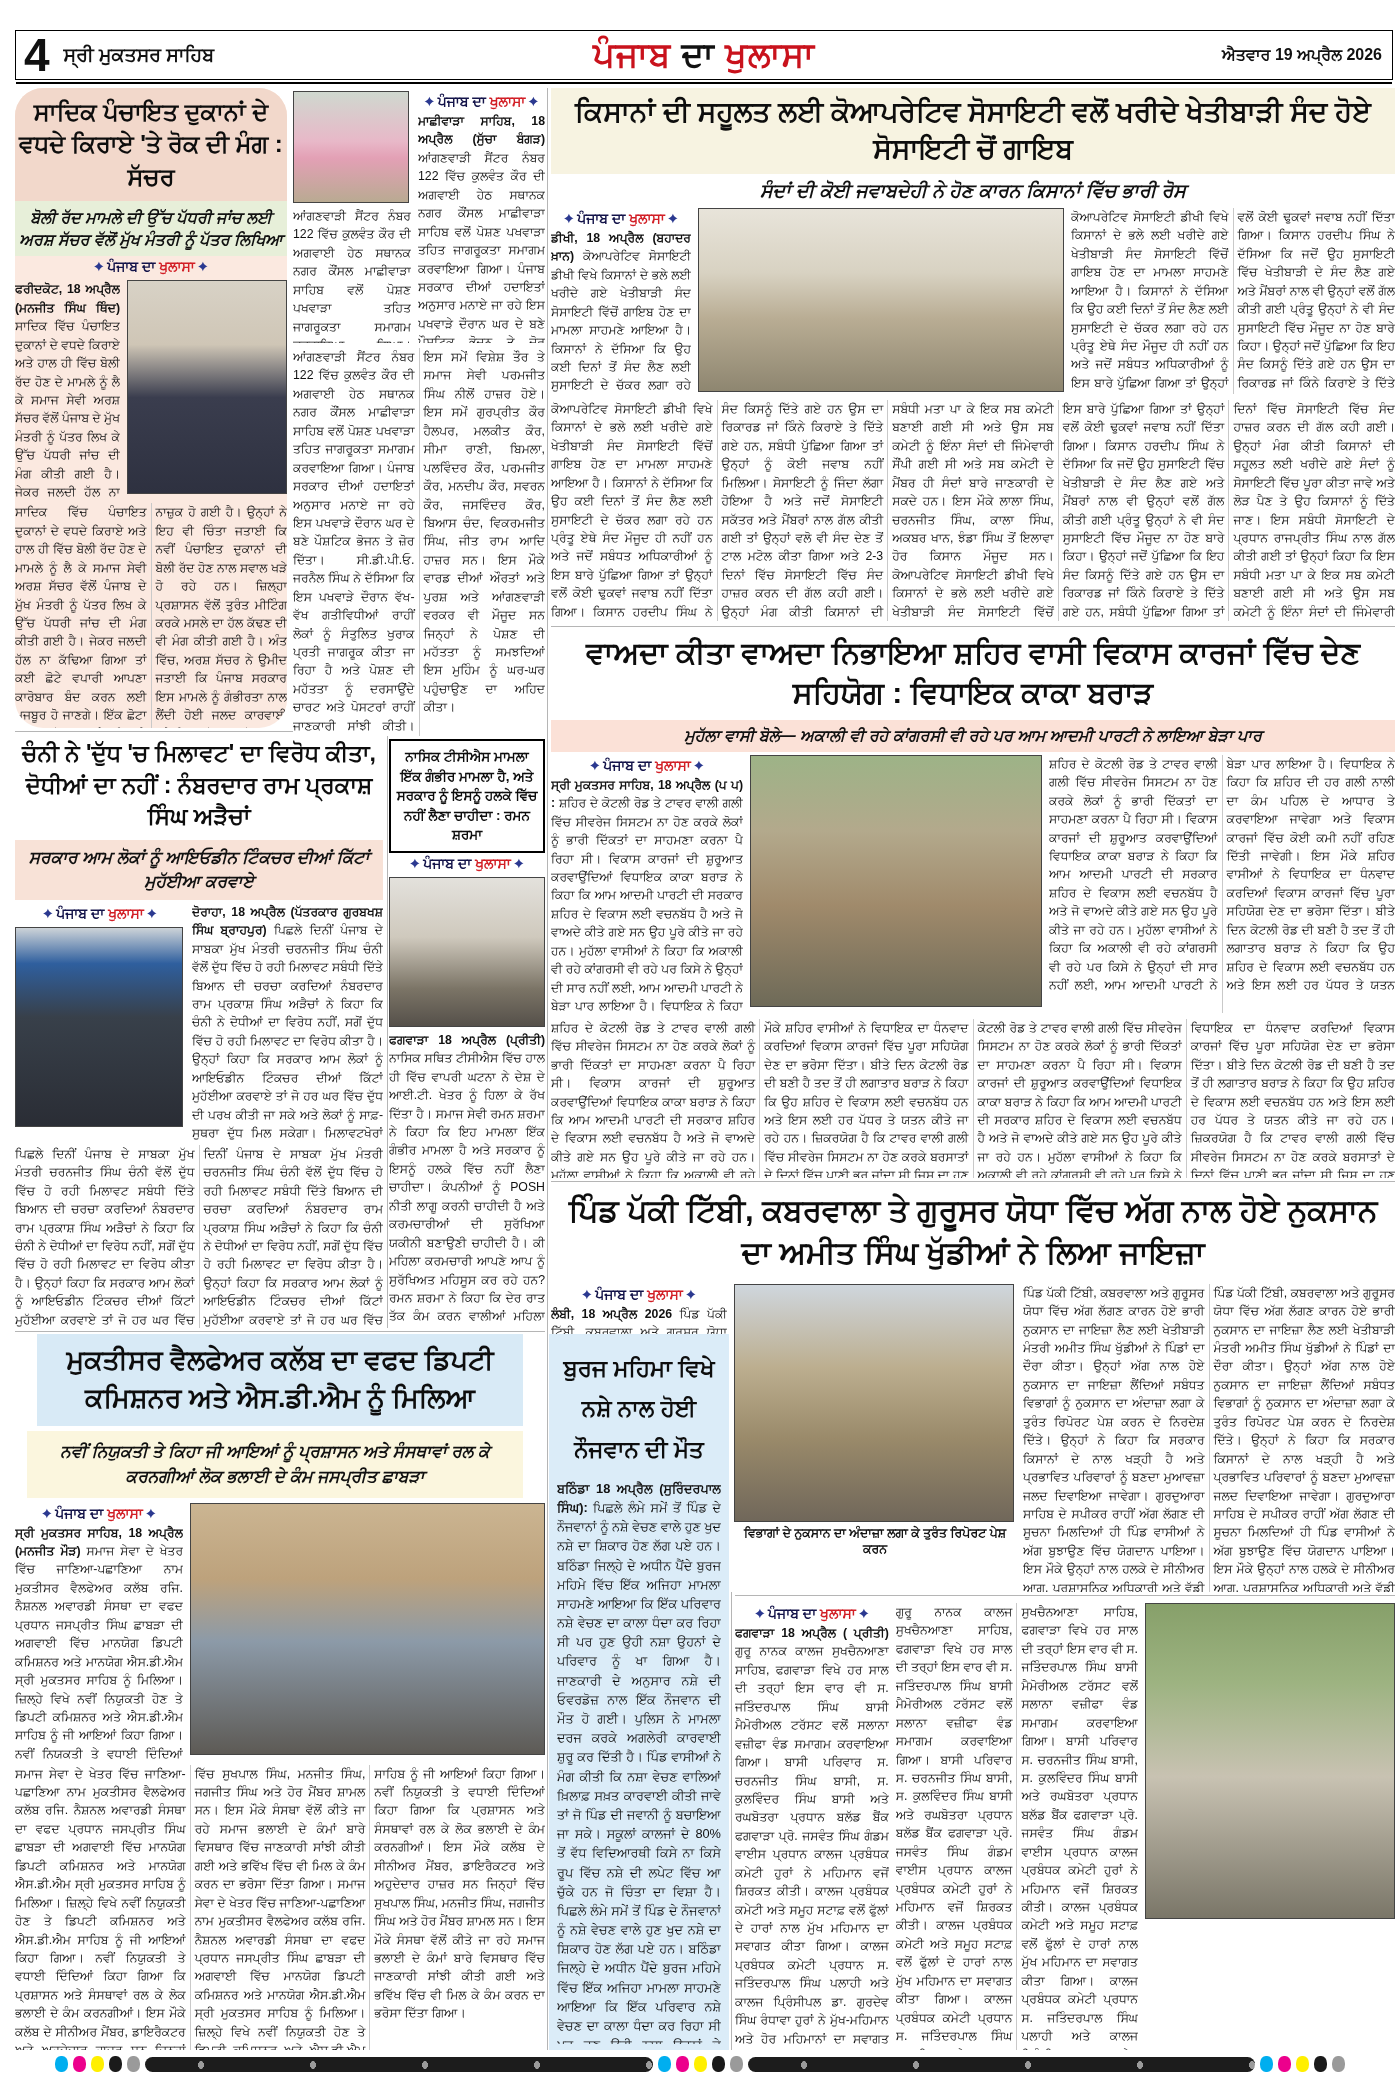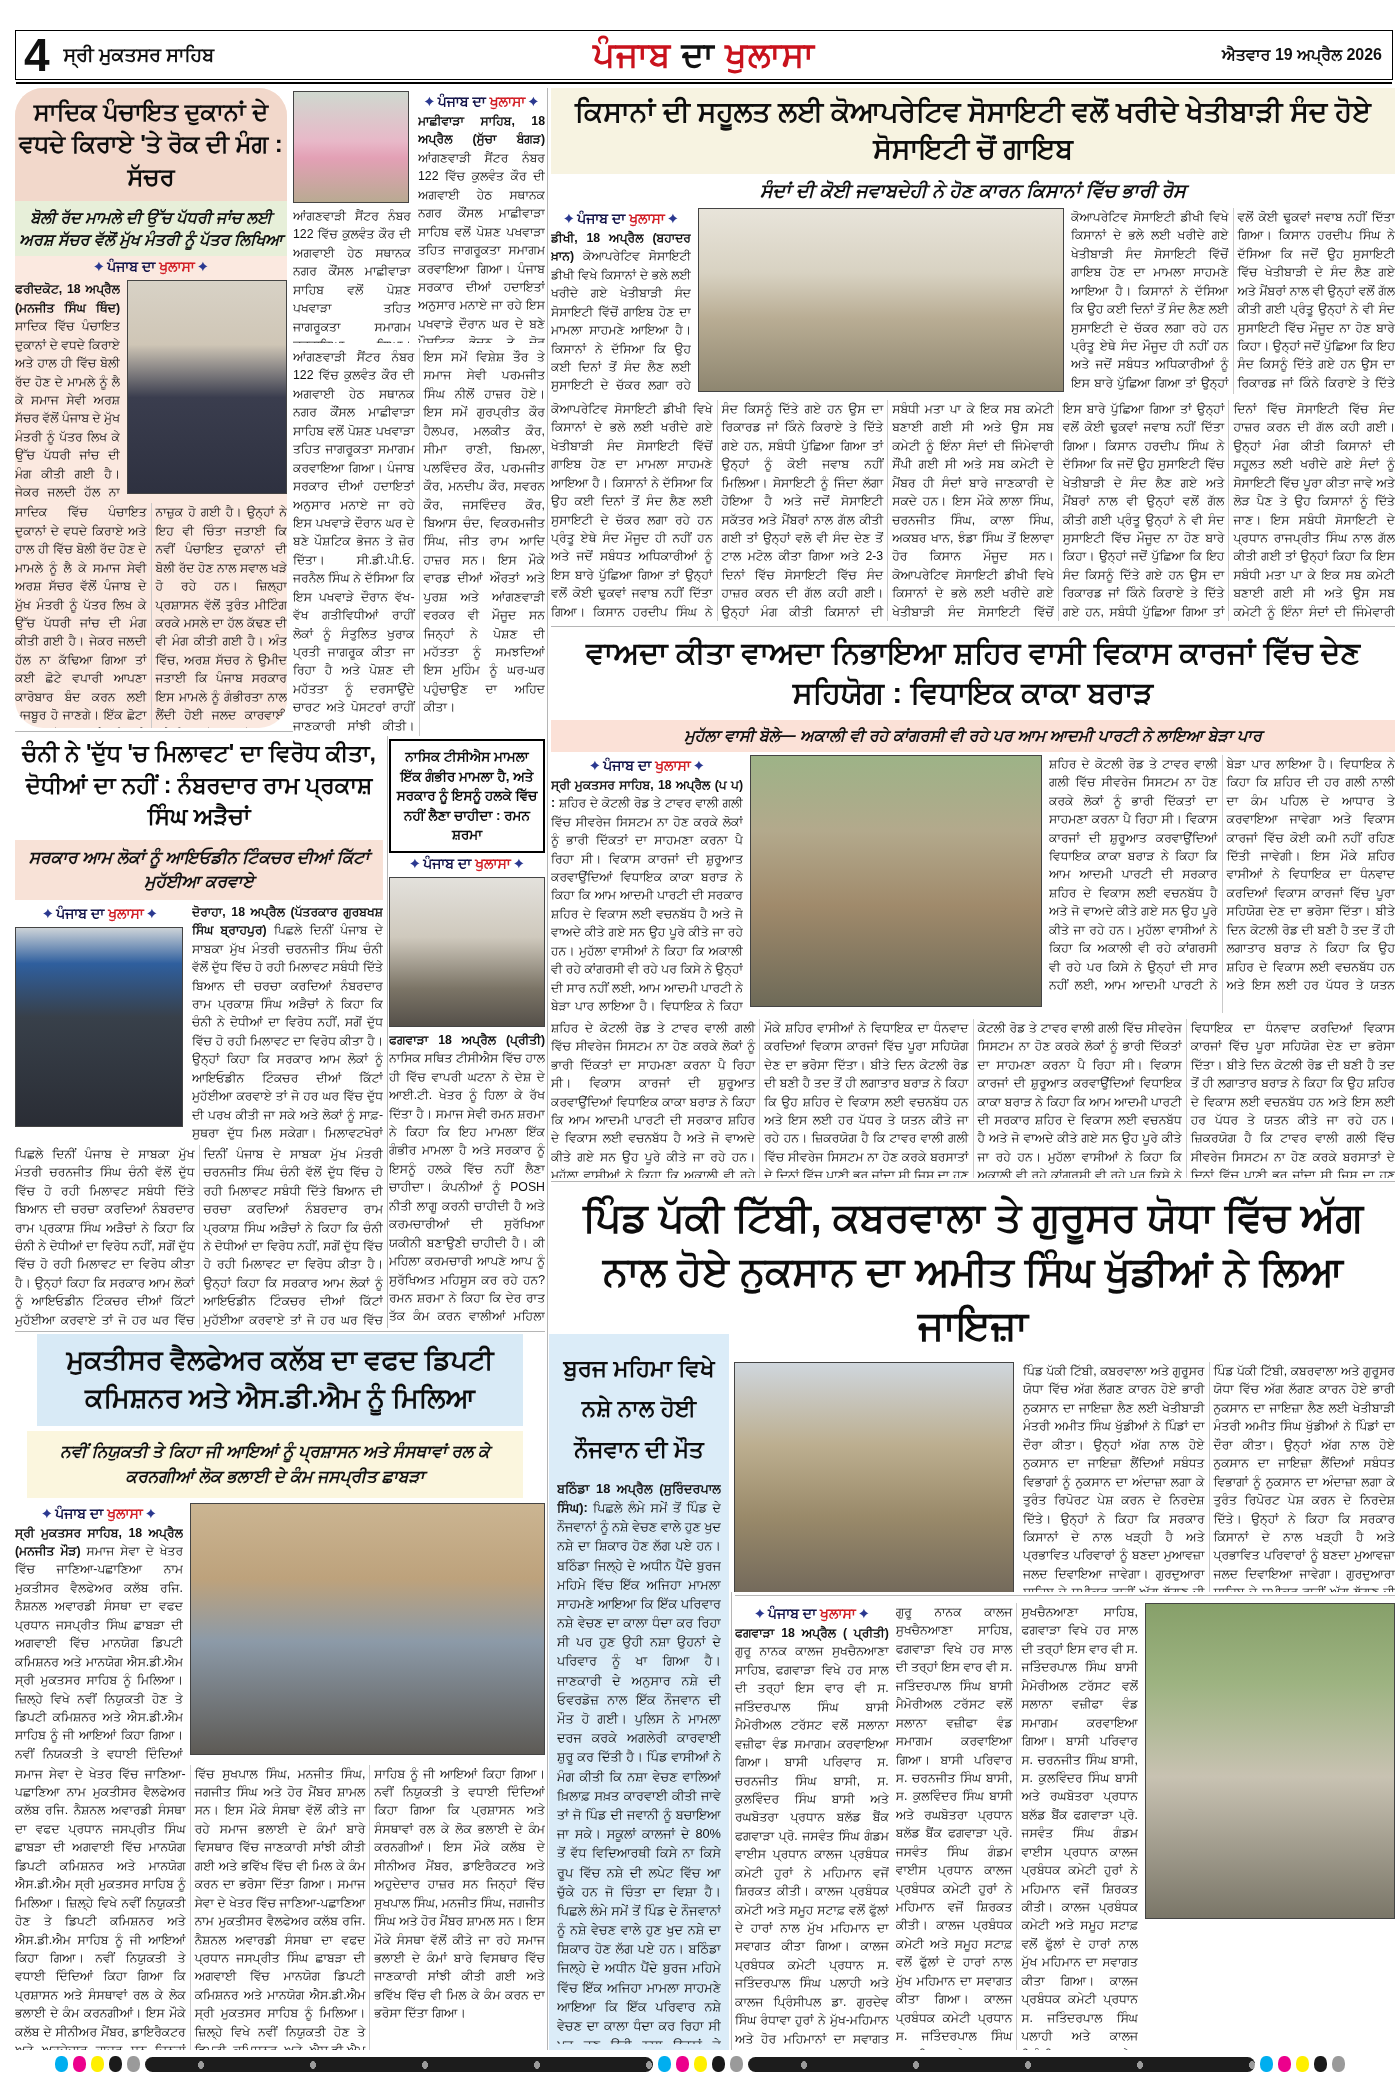--- a/index.html
+++ b/index.html
@@ -78,21 +78,21 @@
   .a5 .c1{width:170px;display:flex;flex-direction:column;gap:3px;}
   .ph-channi{width:168px;height:200px;background:linear-gradient(180deg,#cdd3d8 0%,#2f5f9e 18%,#38404a 45%,#2a2d35 100%);}
   .a5 .c2{flex:1;display:flex;flex-direction:column;}
   .a5 .c2 .fb{flex:1;}
   .a5 .fbB{flex:1;margin-top:4px;}
   .a6{left:389px;top:739px;width:156px;height:589px;background:#fff;}
   .a6 .hl{border:2px solid #000;font-size:13.5px;line-height:1.45;padding:6px 4px;}
   .ph-tcs{width:100%;height:150px;margin-top:3px;background:linear-gradient(180deg,#e3e1dc 0%,#cfc9bd 40%,#7b7466 75%,#55504a 100%);}
   .a6 .fbB{flex:1;margin-top:4px;}
   .a8{left:551px;top:1184px;width:844px;height:408px;background:#fff;}
-  .a8 .hl{font-size:40px;line-height:1.35;padding:6px 8px;}
+  .a8 .hl{font-size:31px;line-height:1.35;padding:6px 8px;}
   .a8 .row{flex:1;margin-top:4px;}
   .a8 .c1{width:176px;display:flex;flex-direction:column;}
   .a8 .c1 .fb{flex:1;}
   .a8 .mid{width:282px;display:flex;flex-direction:column;}
   .ph-fire{width:280px;height:238px;background:linear-gradient(180deg,#cfd6dd 0%,#bcae8f 35%,#9a8a6a 65%,#70675a 100%);}
   .a8 .c2{flex:1;}
   .a8 .c2 .fb{height:100%;}
   .a9{left:15px;top:1334px;width:530px;height:716px;background:#fff;}
   .a9 .hl{background:#d8eaf6;font-size:27px;line-height:1.4;padding:8px 6px;margin:0 22px;}
   .a9 .sub{background:#fbf6de;font-size:17px;line-height:1.5;padding:8px 6px;margin:5px 22px 0 12px;}

